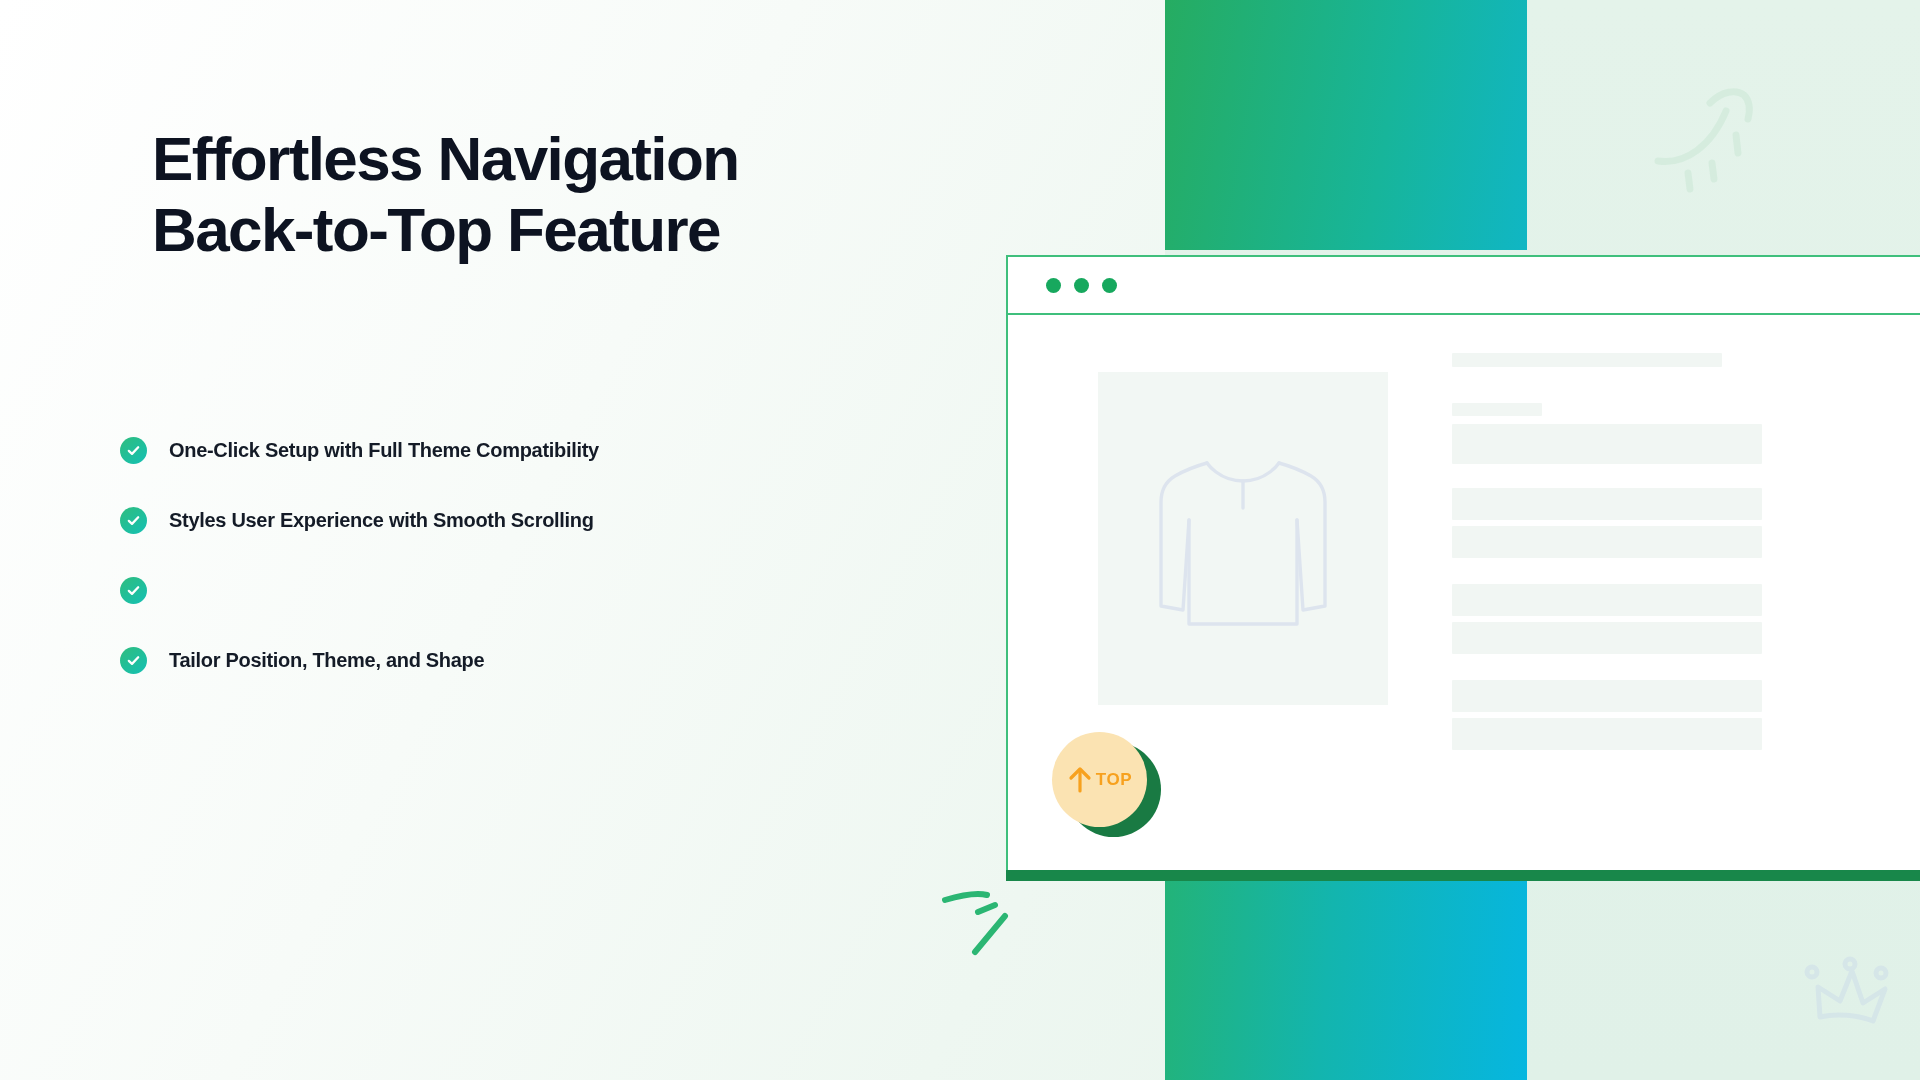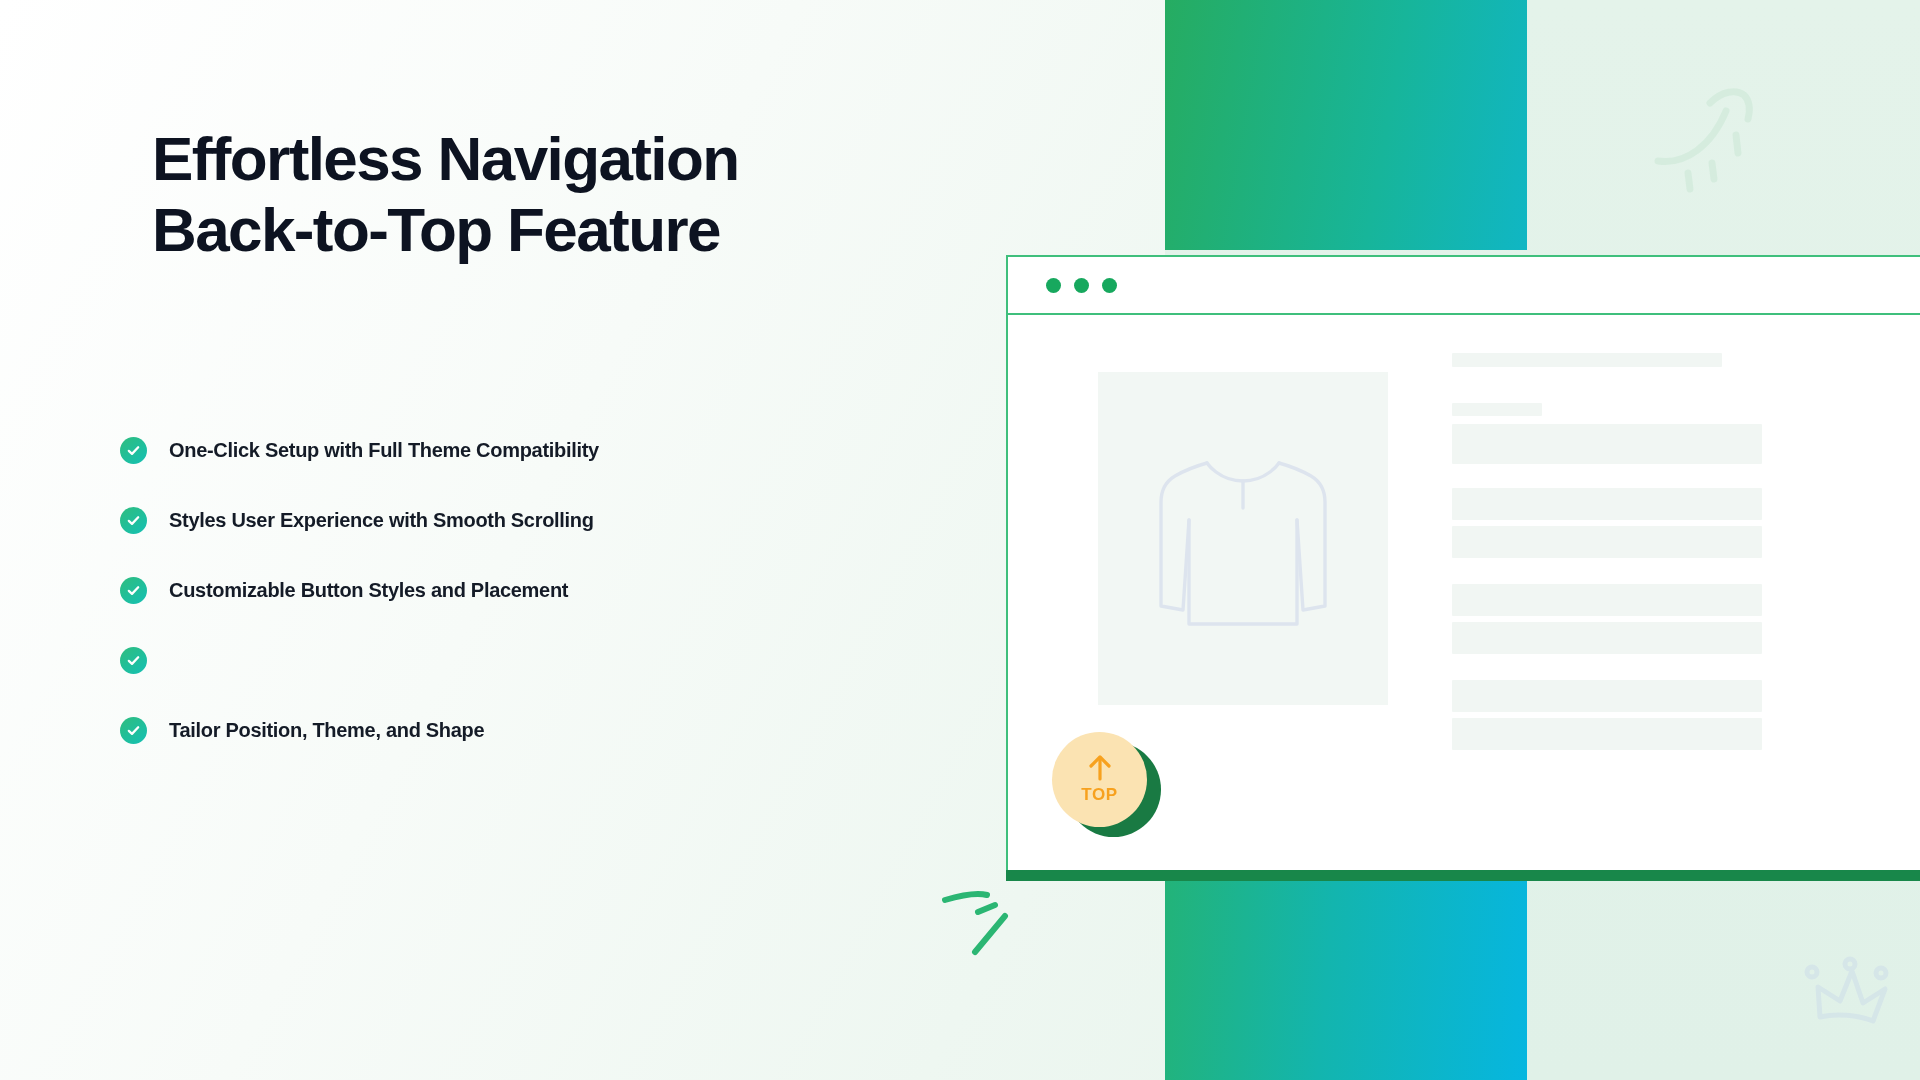--- a/index.html
+++ b/index.html
@@ -130,21 +130,21 @@
   .top-btn-wrap { position: absolute; left: 1048px; top: 730px; width: 118px; height: 110px; }
   .top-btn-shadow {
     position: absolute; left: 18px; top: 12px;
     width: 95px; height: 95px; border-radius: 50%;
     background: #197a43;
   }
   .top-btn {
     position: absolute; left: 4px; top: 2px;
     width: 95px; height: 95px; border-radius: 50%;
     background: #fbe3b2;
-    display: flex; flex-direction: column;
+    display: flex; 
     align-items: center; justify-content: center;
     gap: 3px;
     cursor: pointer;
     text-align: right;
   }
   .top-btn svg { display: block; }
   .top-btn-label {
     font-size: 17px;
     font-weight: 700;
     letter-spacing: 0.6px;
@@ -207,28 +207,20 @@
 
     <div class="feature-item">
       <span class="check-badge">
         <svg width="15" height="15" viewBox="0 0 16 16" fill="none" stroke="#ffffff" stroke-width="2.4" stroke-linecap="round" stroke-linejoin="round">
           <path d="M3 8.4 L6.4 11.6 L13 4.6"></path>
         </svg>
       </span>
       <span class="feature-text">Styles User Experience with Smooth Scrolling</span>
     </div>
 
-    <div class="feature-item">
-      <span class="check-badge">
-        <svg width="15" height="15" viewBox="0 0 16 16" fill="none" stroke="#ffffff" stroke-width="2.4" stroke-linecap="round" stroke-linejoin="round">
-          <path d="M3 8.4 L6.4 11.6 L13 4.6"></path>
-        </svg>
-      </span>
-      <span class="feature-text">Customizable Button Styles and Placement</span>
-    </div>
 
     <div class="feature-item">
       <span class="check-badge">
         <svg width="15" height="15" viewBox="0 0 16 16" fill="none" stroke="#ffffff" stroke-width="2.4" stroke-linecap="round" stroke-linejoin="round">
           <path d="M3 8.4 L6.4 11.6 L13 4.6"></path>
         </svg>
       </span>
     </div>
 
     <div class="feature-item">

